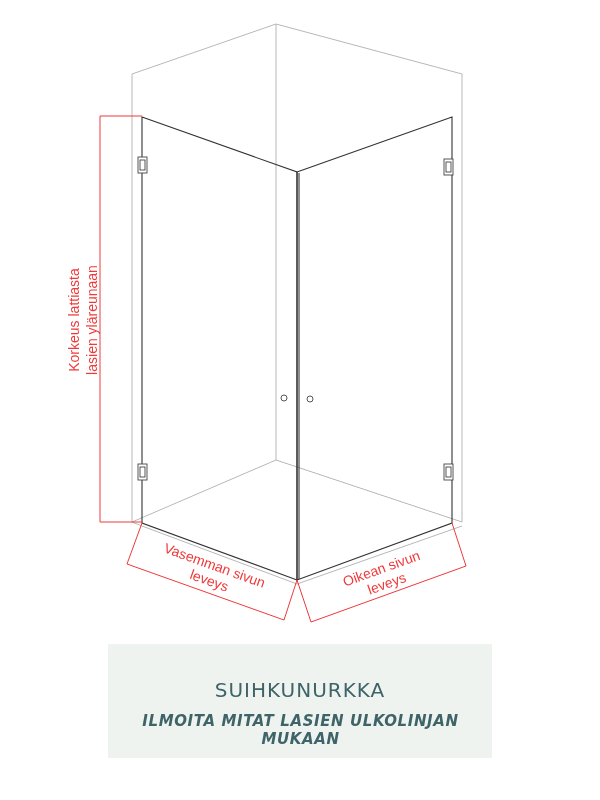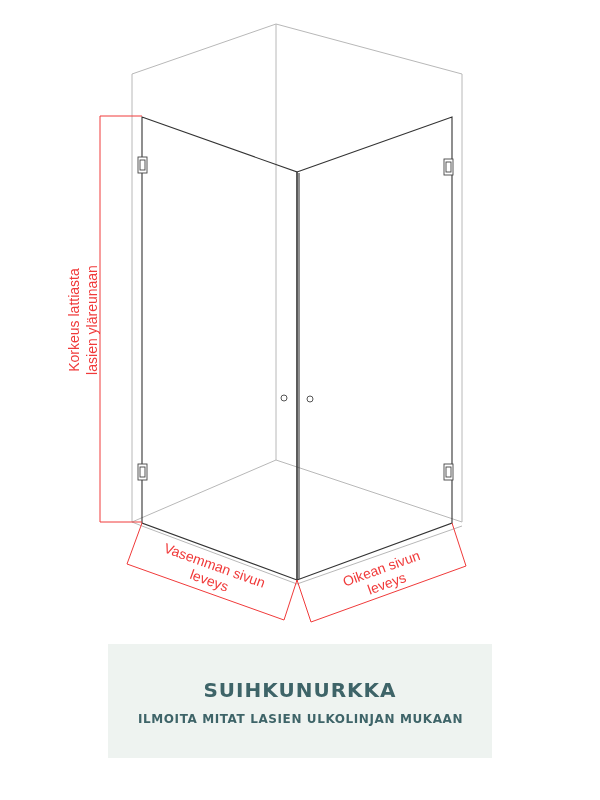--- a/index.html
+++ b/index.html
@@ -4,27 +4,27 @@
 <style>
   html, body { margin: 0; padding: 0; background: #ffffff; }
   body { width: 600px; height: 800px; position: relative; overflow: hidden; font-family: "Liberation Sans", sans-serif; }
   #diagram { position: absolute; left: 0; top: 0; width: 600px; height: 640px; }
   .caption-box {
     position: absolute; left: 108px; top: 644px; width: 384px; height: 114px;
     background: #eef3f0; text-align: center;
   }
   .caption-title {
     position: absolute; left: 0; right: 0; top: 34px;
-    font-family: "DejaVu Sans", sans-serif; font-weight: bold; font-size: 20px;
+    font-family: "DejaVu Sans", sans-serif; font-weight: normal; font-size: 20px;
     letter-spacing: 1px; color: #3e6468;
   }
   .caption-sub {
     position: absolute; left: 1px; right: 0; top: 68px;
-    font-family: "DejaVu Sans", sans-serif; font-weight: bold; font-size: 12px;
-    letter-spacing: 0.6px; color: #3e6468;
+    font-family: "DejaVu Sans", sans-serif; font-weight: bold; font-size: 15px;
+    letter-spacing: 0.6px; color: #3e6468; font-style: italic;
   }
   .red-label { font-family: "Liberation Sans", sans-serif; font-size: 14px; fill: #f03a3a; }
 </style>
 </head>
 <body>
 
 <svg id="diagram" viewBox="0 0 600 640" xmlns="http://www.w3.org/2000/svg">
 
   <g stroke="#b8b8b8" stroke-width="1" fill="none">
     <polyline points="132,522 132,74 276,24 462,74 462,522"></polyline>

